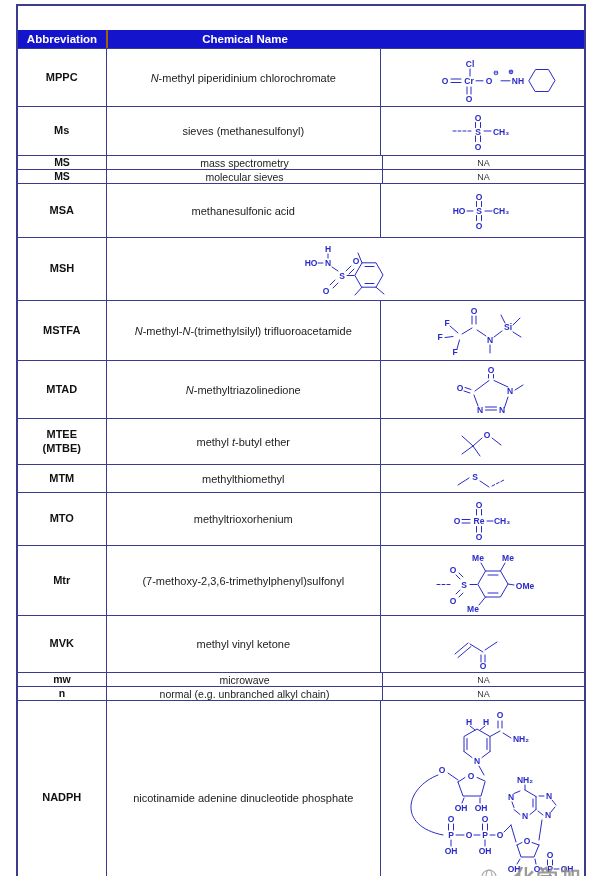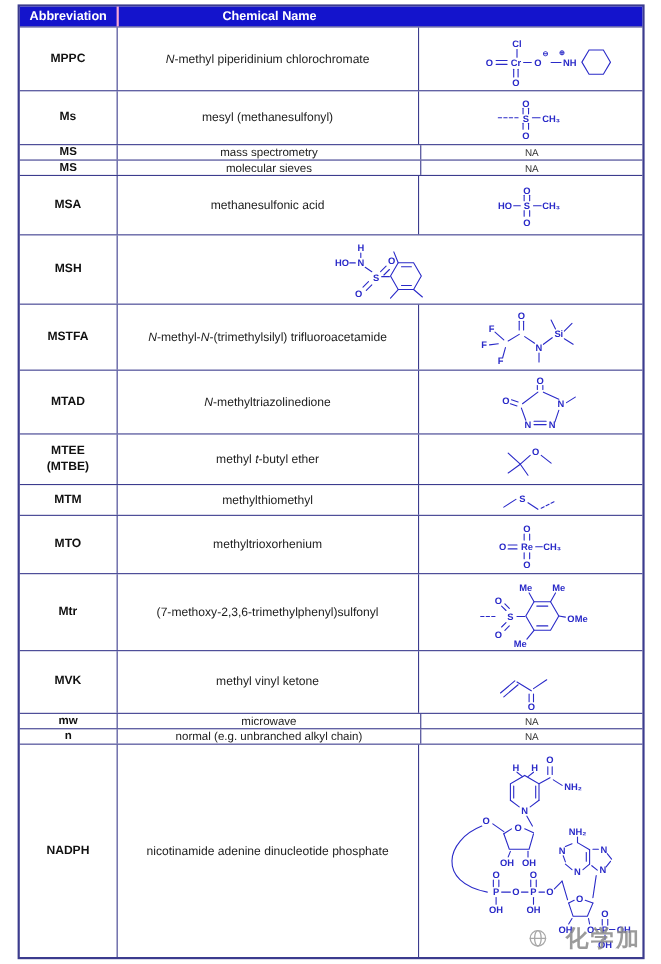--- a/index.html
+++ b/index.html
@@ -1,22 +1,22 @@
 <!DOCTYPE html>
 <html><head>
 <meta charset="utf-8">
 <style>
   html,body{margin:0;padding:0;background:#fff;}
   .page{position:relative;width:601px;height:876px;background:#fff;overflow:hidden;
         font-family:"Liberation Sans",sans-serif;}
   .tbl{position:absolute;left:16px;top:4px;width:570px;border:2px solid #3c3c8e;box-sizing:border-box;}
-  .thead{display:flex;height:18px;background:#1414cc;}
+  .thead{display:flex;height:18px;background:#1414cc;margin-top:24px;}
   .th{color:#fff;font-weight:bold;font-size:11.5px;display:flex;align-items:center;justify-content:center;box-sizing:border-box;}
   .th.c1{width:88px;}
-  .th.c2{width:276px;border-left:2px solid #f9a8d4;}
+  .th.c2{width:276px;border-left:2px solid #a16207;}
   .th.c3{flex:1;border-left:2px solid #fff;}
   .row{display:flex;border-top:1px solid #3c3c8e;box-sizing:border-box;}
   .c{display:flex;align-items:center;justify-content:center;box-sizing:border-box;text-align:center;}
   .abbr{width:88px;font-weight:bold;font-size:11px;color:#111;flex-direction:column;line-height:1.25;align-items:center;}
   .name{width:276px;font-size:11px;color:#1c1c1c;border-left:1px solid #3c3c8e;padding:0 6px;}
   .struct{flex:1;border-left:1px solid #3c3c8e;position:relative;}
   .row.slim .abbr{font-size:10.5px;}
   .row.slim .name{font-size:10.5px;}
   .na{font-size:9px;color:#333;}
   .struct svg{display:block;}
@@ -68,21 +68,21 @@
         <polygon points="148,29.5 154.5,18.5 167.5,18.5 174,29.5 167.5,40.5 154.5,40.5"></polygon>
       </svg>
     </div>
   </div>
 
   <div class="row" style="height:49px">
     <div class="c abbr">
           <span>Ms</span>
         </div>
     <div class="c name">
-          <span>mesyl (methanesulfonyl)</span>
+          <span>sieves (methanesulfonyl)</span>
         </div>
     <div class="c struct">
       <svg width="203" height="45" viewBox="0 0 203 45">
         <line x1="72" y1="22" x2="90" y2="22" stroke-dasharray="3,2"></line>
         <text x="97" y="12">O</text>
         <line x1="94.5" y1="13.5" x2="94.5" y2="18.5"></line>
             <line x1="99.5" y1="13.5" x2="99.5" y2="18.5"></line>
         <text x="97" y="25.5">S</text>
         <line x1="94.5" y1="27" x2="94.5" y2="32.5"></line>
             <line x1="99.5" y1="27" x2="99.5" y2="32.5"></line>

